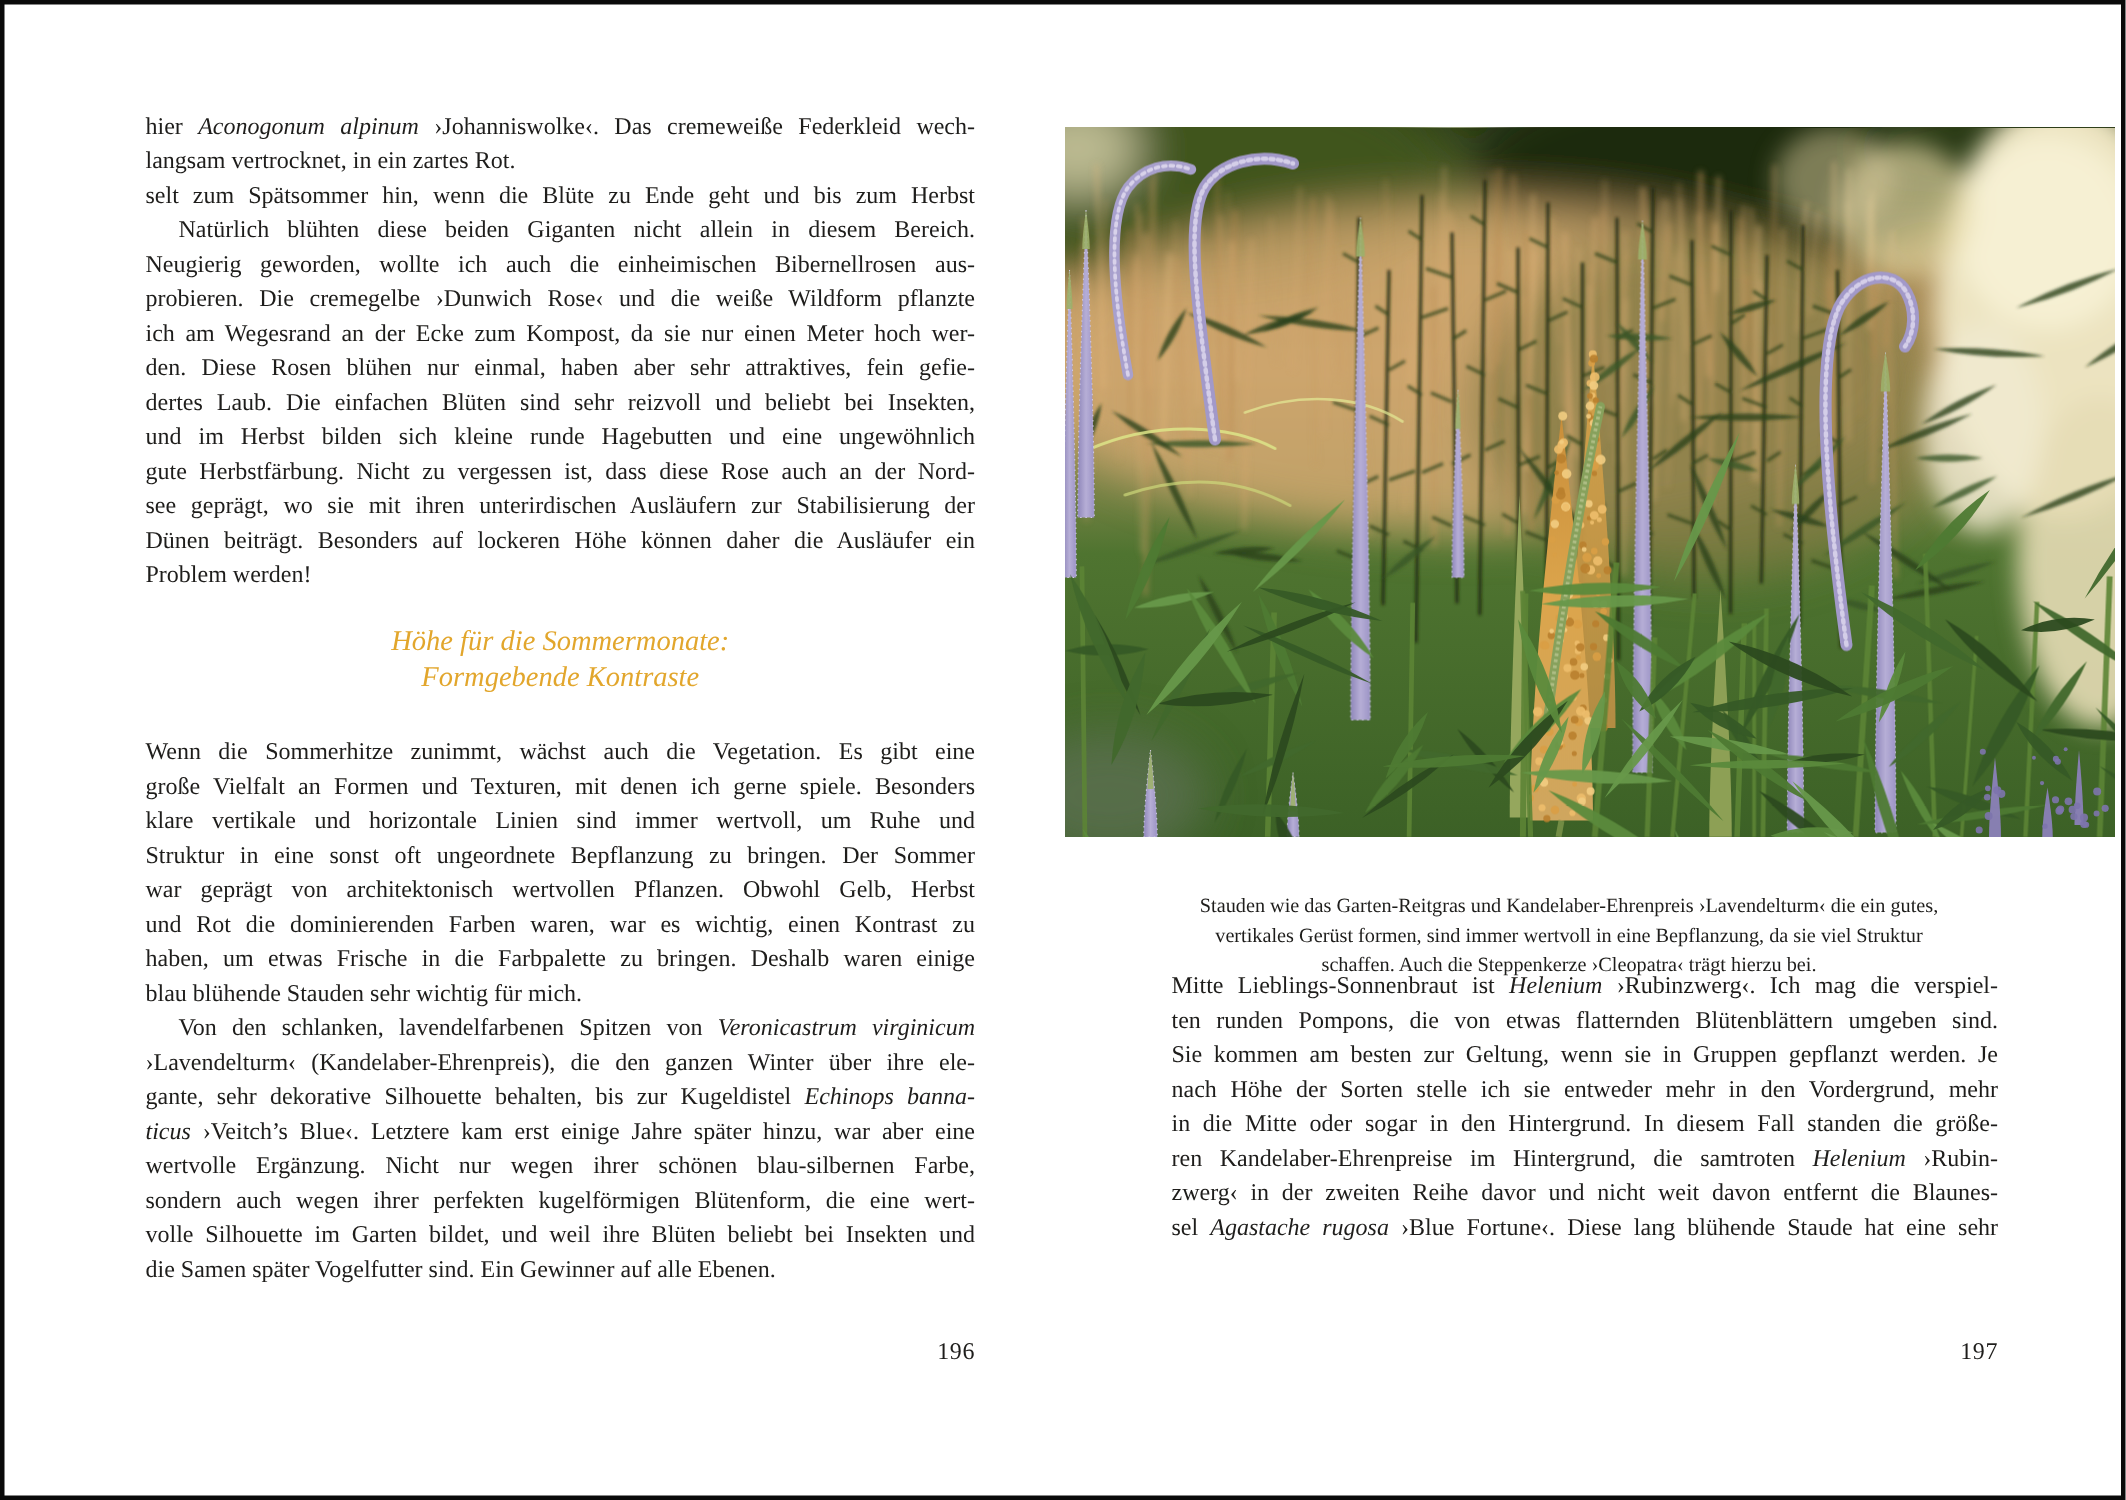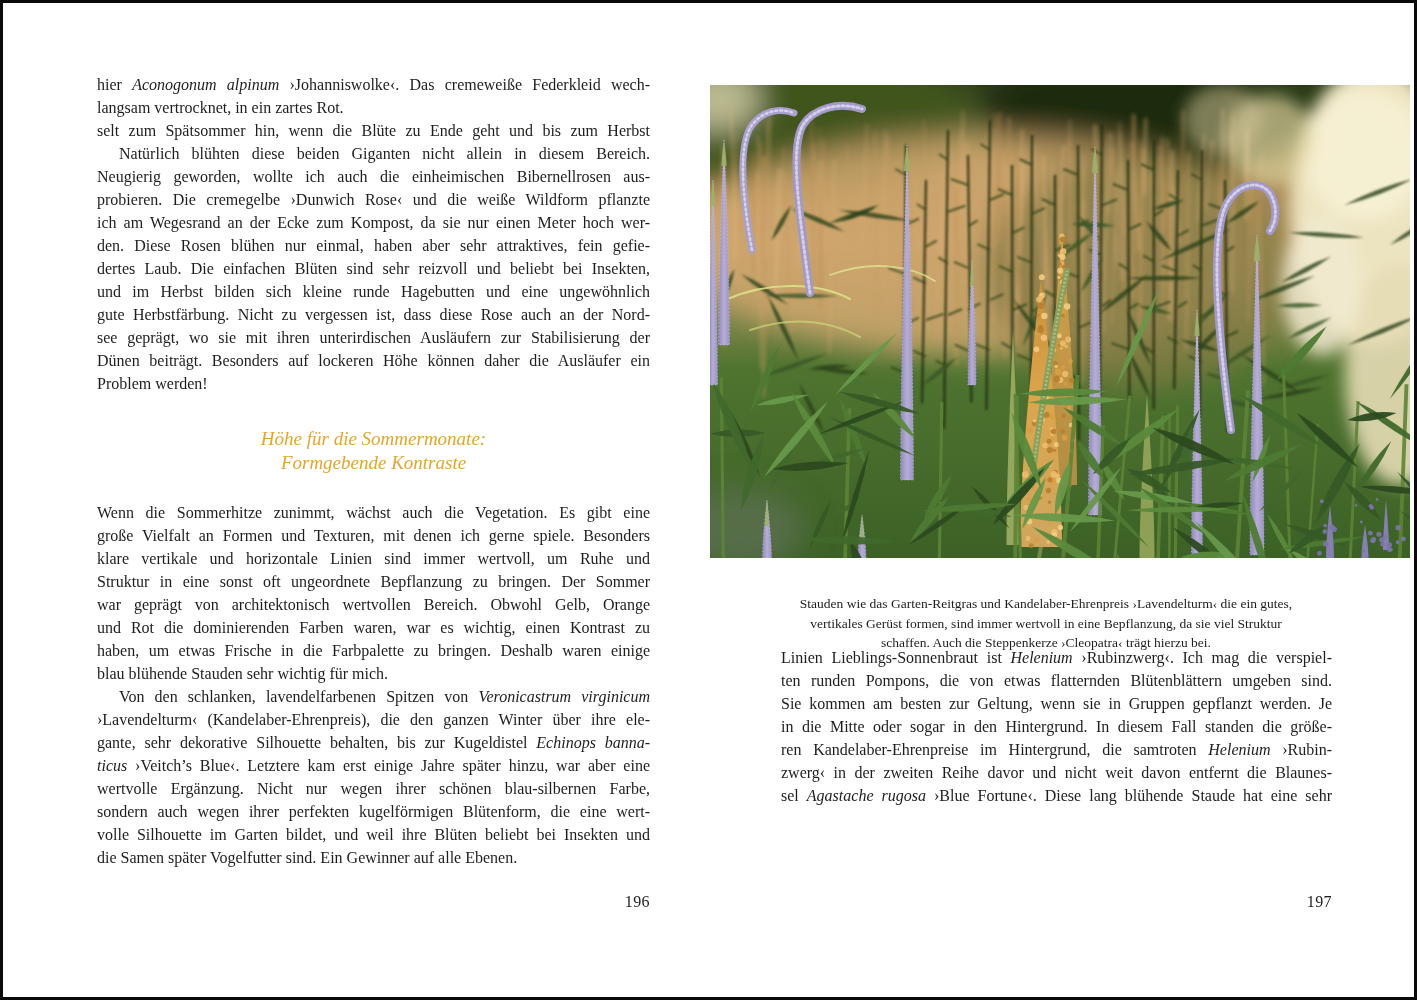--- a/index.html
+++ b/index.html
@@ -10,21 +10,21 @@
   .frame{position:absolute;inset:0;border:3px solid #0a0a0a;pointer-events:none;z-index:50;}
   .textcol{position:absolute;}
   #left-col{left:97px;top:73px;width:553px;}
   #right-col{left:781px;top:646px;width:551px;}
   .body-text{font-size:16px;line-height:23px;}
   .line{text-align:justify;text-align-last:justify;}
   .line.last{text-align-last:left;}
   .line.indent{text-indent:22px;}
   .it{font-style:italic;}
   .heading{
-    margin:32px 0 26px;text-align:center;font-style:italic;
+    margin:21px 0 26px;text-align:center;font-style:italic;
     font-size:19px;line-height:24px;color:var(--gold,#e2a62c);
   }
   .photo{
     position:absolute;left:710px;top:85px;width:700px;height:473px;overflow:hidden;
     background:#6a7a40;
   }
   .photo svg{display:block;}
   .caption{
     position:absolute;left:776px;top:570px;width:540px;text-align:center;
     font-size:13.5px;line-height:19.5px;margin-top:24px;
@@ -61,21 +61,21 @@
     </div>
   <div class="heading">
     <div>Höhe für die Sommermonate:</div>
     <div>Formgebende Kontraste</div>
   </div>
   <div>
       <div class="line"><span>Wenn die Sommerhitze zunimmt, wächst auch die Vegetation. Es gibt eine</span></div>
       <div class="line"><span>große Vielfalt an Formen und Texturen, mit denen ich gerne spiele. Besonders</span></div>
       <div class="line"><span>klare vertikale und horizontale Linien sind immer wertvoll, um Ruhe und</span></div>
       <div class="line"><span>Struktur in eine sonst oft ungeordnete Bepflanzung zu bringen. Der Sommer</span></div>
-      <div class="line"><span>war geprägt von architektonisch wertvollen Bereich. Obwohl Gelb, Orange</span></div>
+      <div class="line"><span>war geprägt von architektonisch wertvollen Pflanzen. Obwohl Gelb, Herbst</span></div>
       <div class="line"><span>und Rot die dominierenden Farben waren, war es wichtig, einen Kontrast zu</span></div>
       <div class="line"><span>haben, um etwas Frische in die Farbpalette zu bringen. Deshalb waren einige</span></div>
       <div class="line last"><span>blau blühende Stauden sehr wichtig für mich.</span></div>
     </div>
   <div>
       <div class="line indent"><span>Von den schlanken, lavendelfarbenen Spitzen von </span><span class="it">Veronicastrum virginicum</span></div>
       <div class="line"><span>›Lavendelturm‹ (Kandelaber-Ehrenpreis), die den ganzen Winter über ihre ele-</span></div>
       <div class="line"><span>gante, sehr dekorative Silhouette behalten, bis zur Kugeldistel </span><span class="it">Echinops banna-</span></div>
       <div class="line"><span class="it">ticus</span><span> ›Veitch’s Blue‹. Letztere kam erst einige Jahre später hinzu, war aber eine</span></div>
       <div class="line"><span>wertvolle Ergänzung. Nicht nur wegen ihrer schönen blau-silbernen Farbe,</span></div>
@@ -728,22 +728,23 @@
 </div>
 
 <div class="caption">
   <div>Stauden wie das Garten-Reitgras und Kandelaber-Ehrenpreis ›Lavendelturm‹ die ein gutes,</div>
   <div>vertikales Gerüst formen, sind immer wertvoll in eine Bepflanzung, da sie viel Struktur</div>
   <div>schaffen. Auch die Steppenkerze ›Cleopatra‹ trägt hierzu bei.</div>
 </div>
 
 <div class="textcol body-text" id="right-col">
   <div>
-      <div class="line"><span>Linien Lieblings-Sonnenbraut ist </span><span class="it">Helenium</span><span> ›Rubinzwerg‹. Ich mag die verspiel-</span></div>
+      <div class="line"><span>Mitte Lieblings-Sonnenbraut ist </span><span class="it">Helenium</span><span> ›Rubinzwerg‹. Ich mag die verspiel-</span></div>
       <div class="line"><span>ten runden Pompons, die von etwas flatternden Blütenblättern umgeben sind.</span></div>
       <div class="line"><span>Sie kommen am besten zur Geltung, wenn sie in Gruppen gepflanzt werden. Je</span></div>
+      <div class="line"><span>nach Höhe der Sorten stelle ich sie entweder mehr in den Vordergrund, mehr</span></div>
       <div class="line"><span>in die Mitte oder sogar in den Hintergrund. In diesem Fall standen die größe-</span></div>
       <div class="line"><span>ren Kandelaber-Ehrenpreise im Hintergrund, die samtroten </span><span class="it">Helenium</span><span> ›Rubin-</span></div>
       <div class="line"><span>zwerg‹ in der zweiten Reihe davor und nicht weit davon entfernt die Blaunes-</span></div>
       <div class="line"><span>sel </span><span class="it">Agastache rugosa</span><span> ›Blue Fortune‹. Diese lang blühende Staude hat eine sehr</span></div>
     </div>
 </div>
 <div class="pagenum" id="pn-right">197</div>
 
 </body></html>

